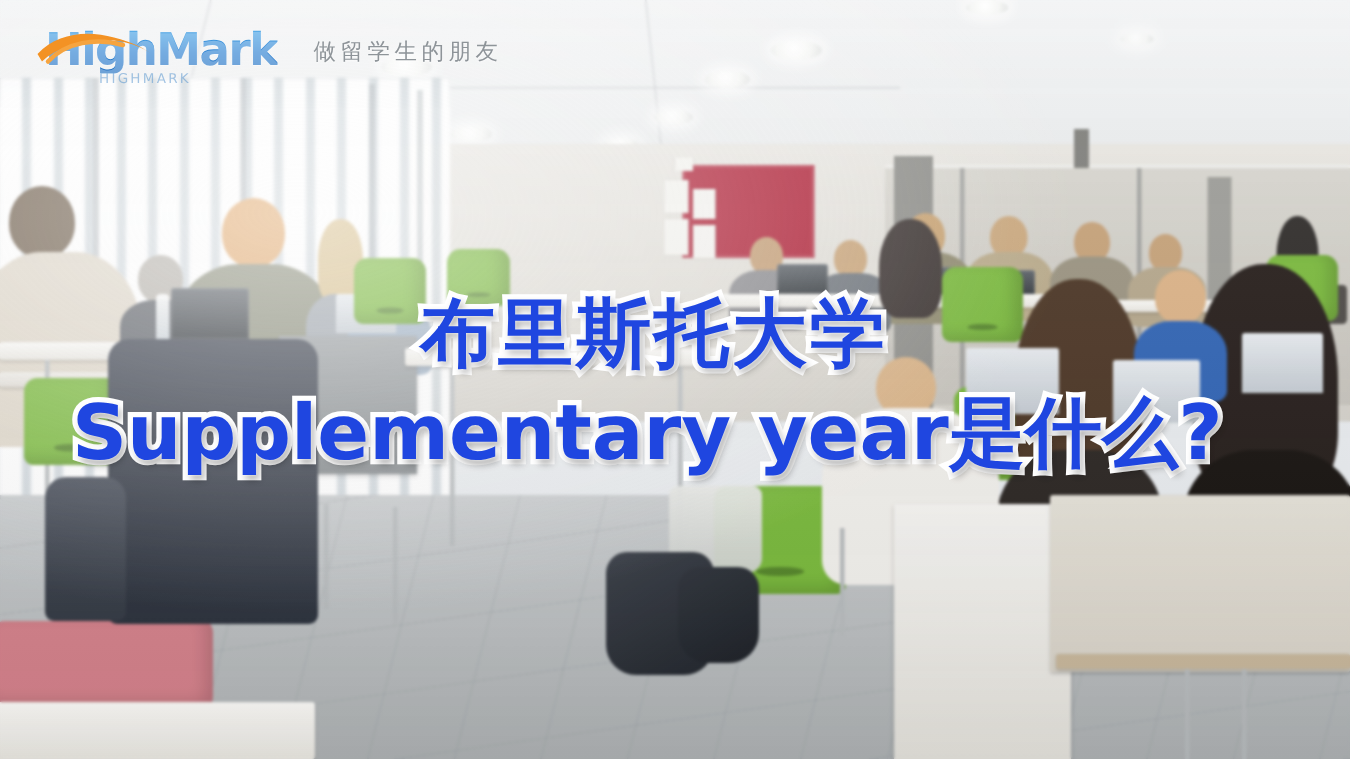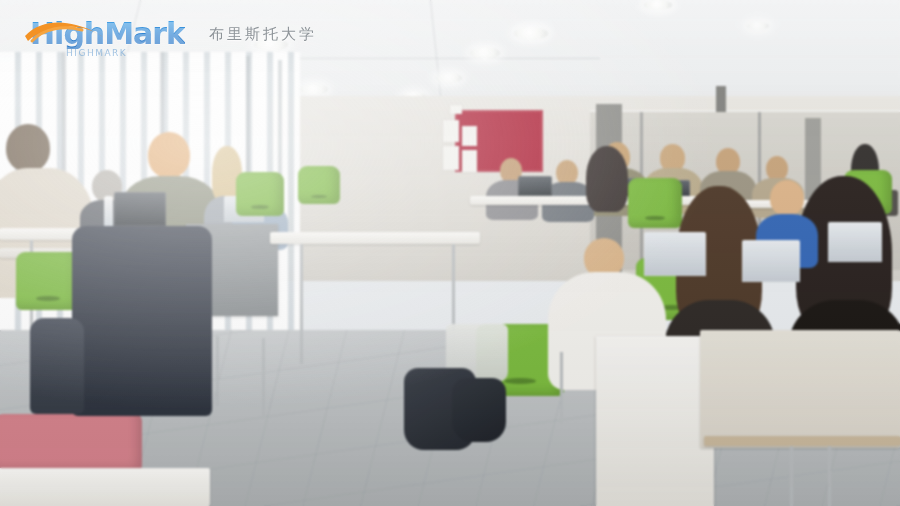--- a/index.html
+++ b/index.html
@@ -489,17 +489,21 @@
 
   <div class="logo-wrap">
     <div class="logo-mark">
       <svg class="logo-swoosh" viewBox="0 0 82 28">
         <path d="M1 17 C 14 3, 34 1, 52 6 C 64 9, 72 13, 80 19 C 70 11, 56 7, 44 8 C 28 9, 13 13, 4 22 Z" fill="#f39224"></path>
         <path d="M8 22 C 20 9, 40 6, 58 11" stroke="#f6a43f" stroke-width="3" fill="none" stroke-linecap="round"></path>
       </svg>
       <span class="logo-text">HighMark</span>
       <span class="logo-sub">HIGHMARK</span>
     </div>
-    <span class="logo-tagline">布里斯托大学</span>
+    <span class="logo-tagline">做留学生的朋友</span>
   </div>
 
+  <div class="headline">
+    <div class="hl-line hl-line-1">布里斯托大学</div>
+    <div class="hl-line hl-line-2">Supplementary year是什么?</div>
+  </div>
 
 </div>
 
 </body></html>

